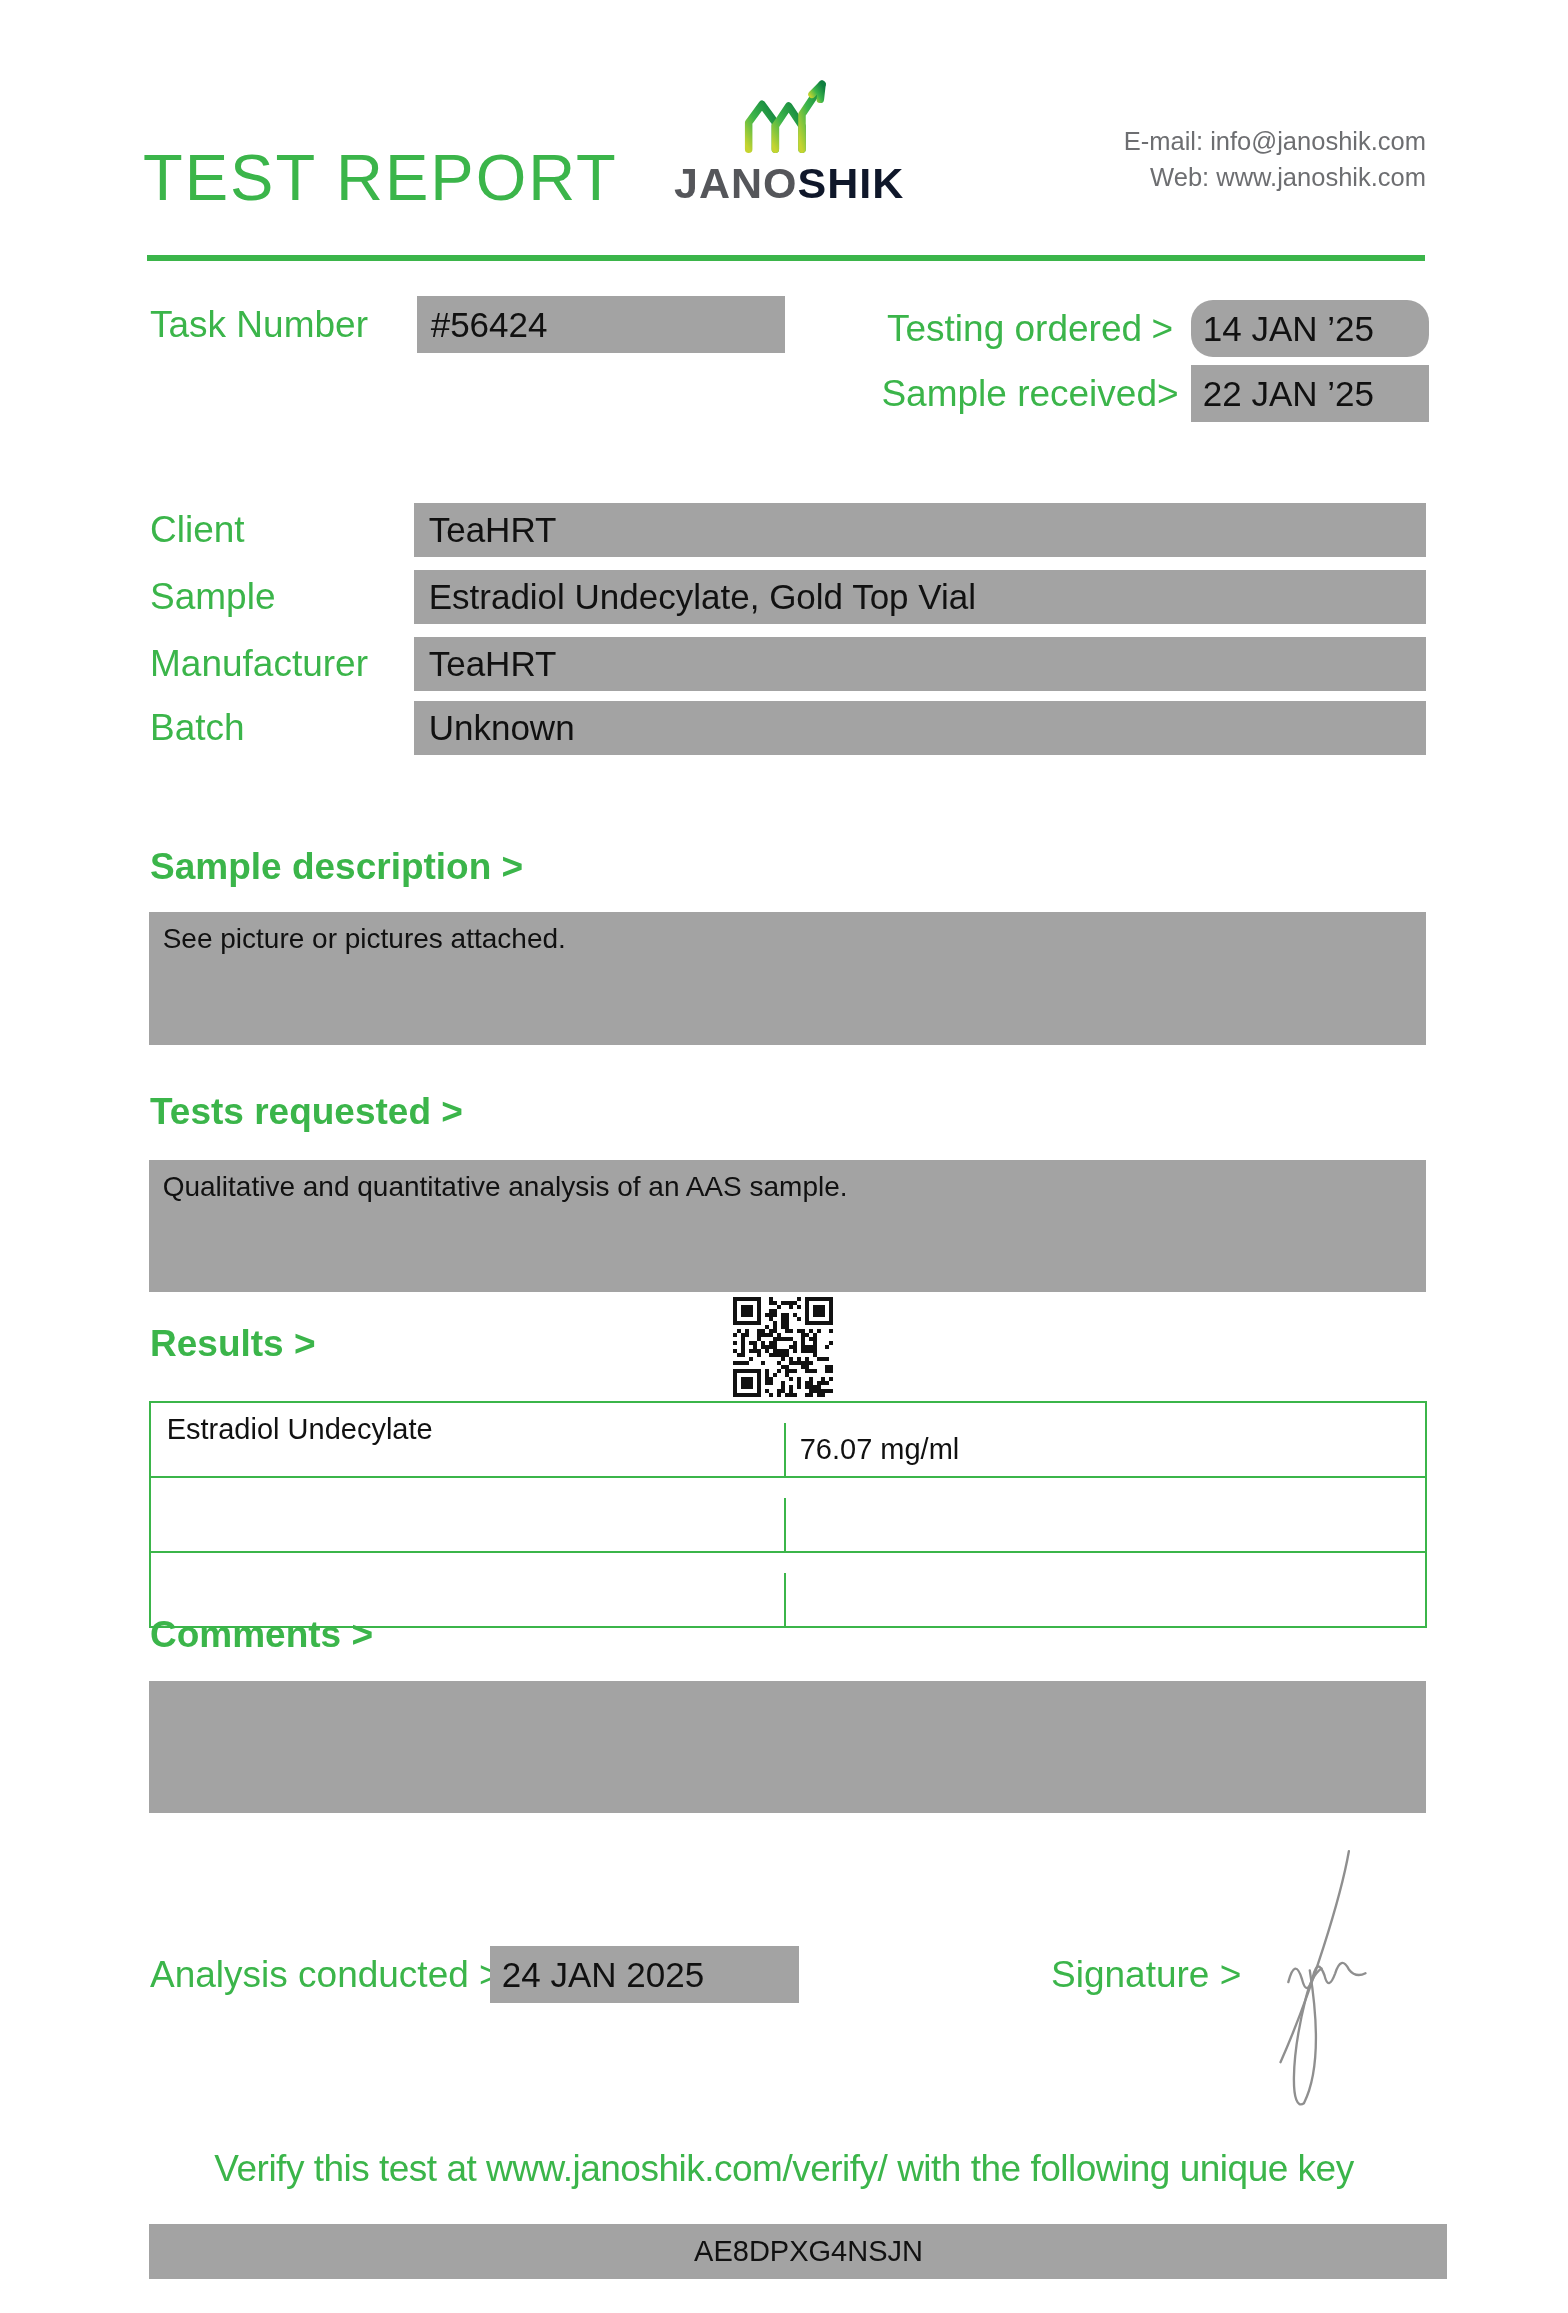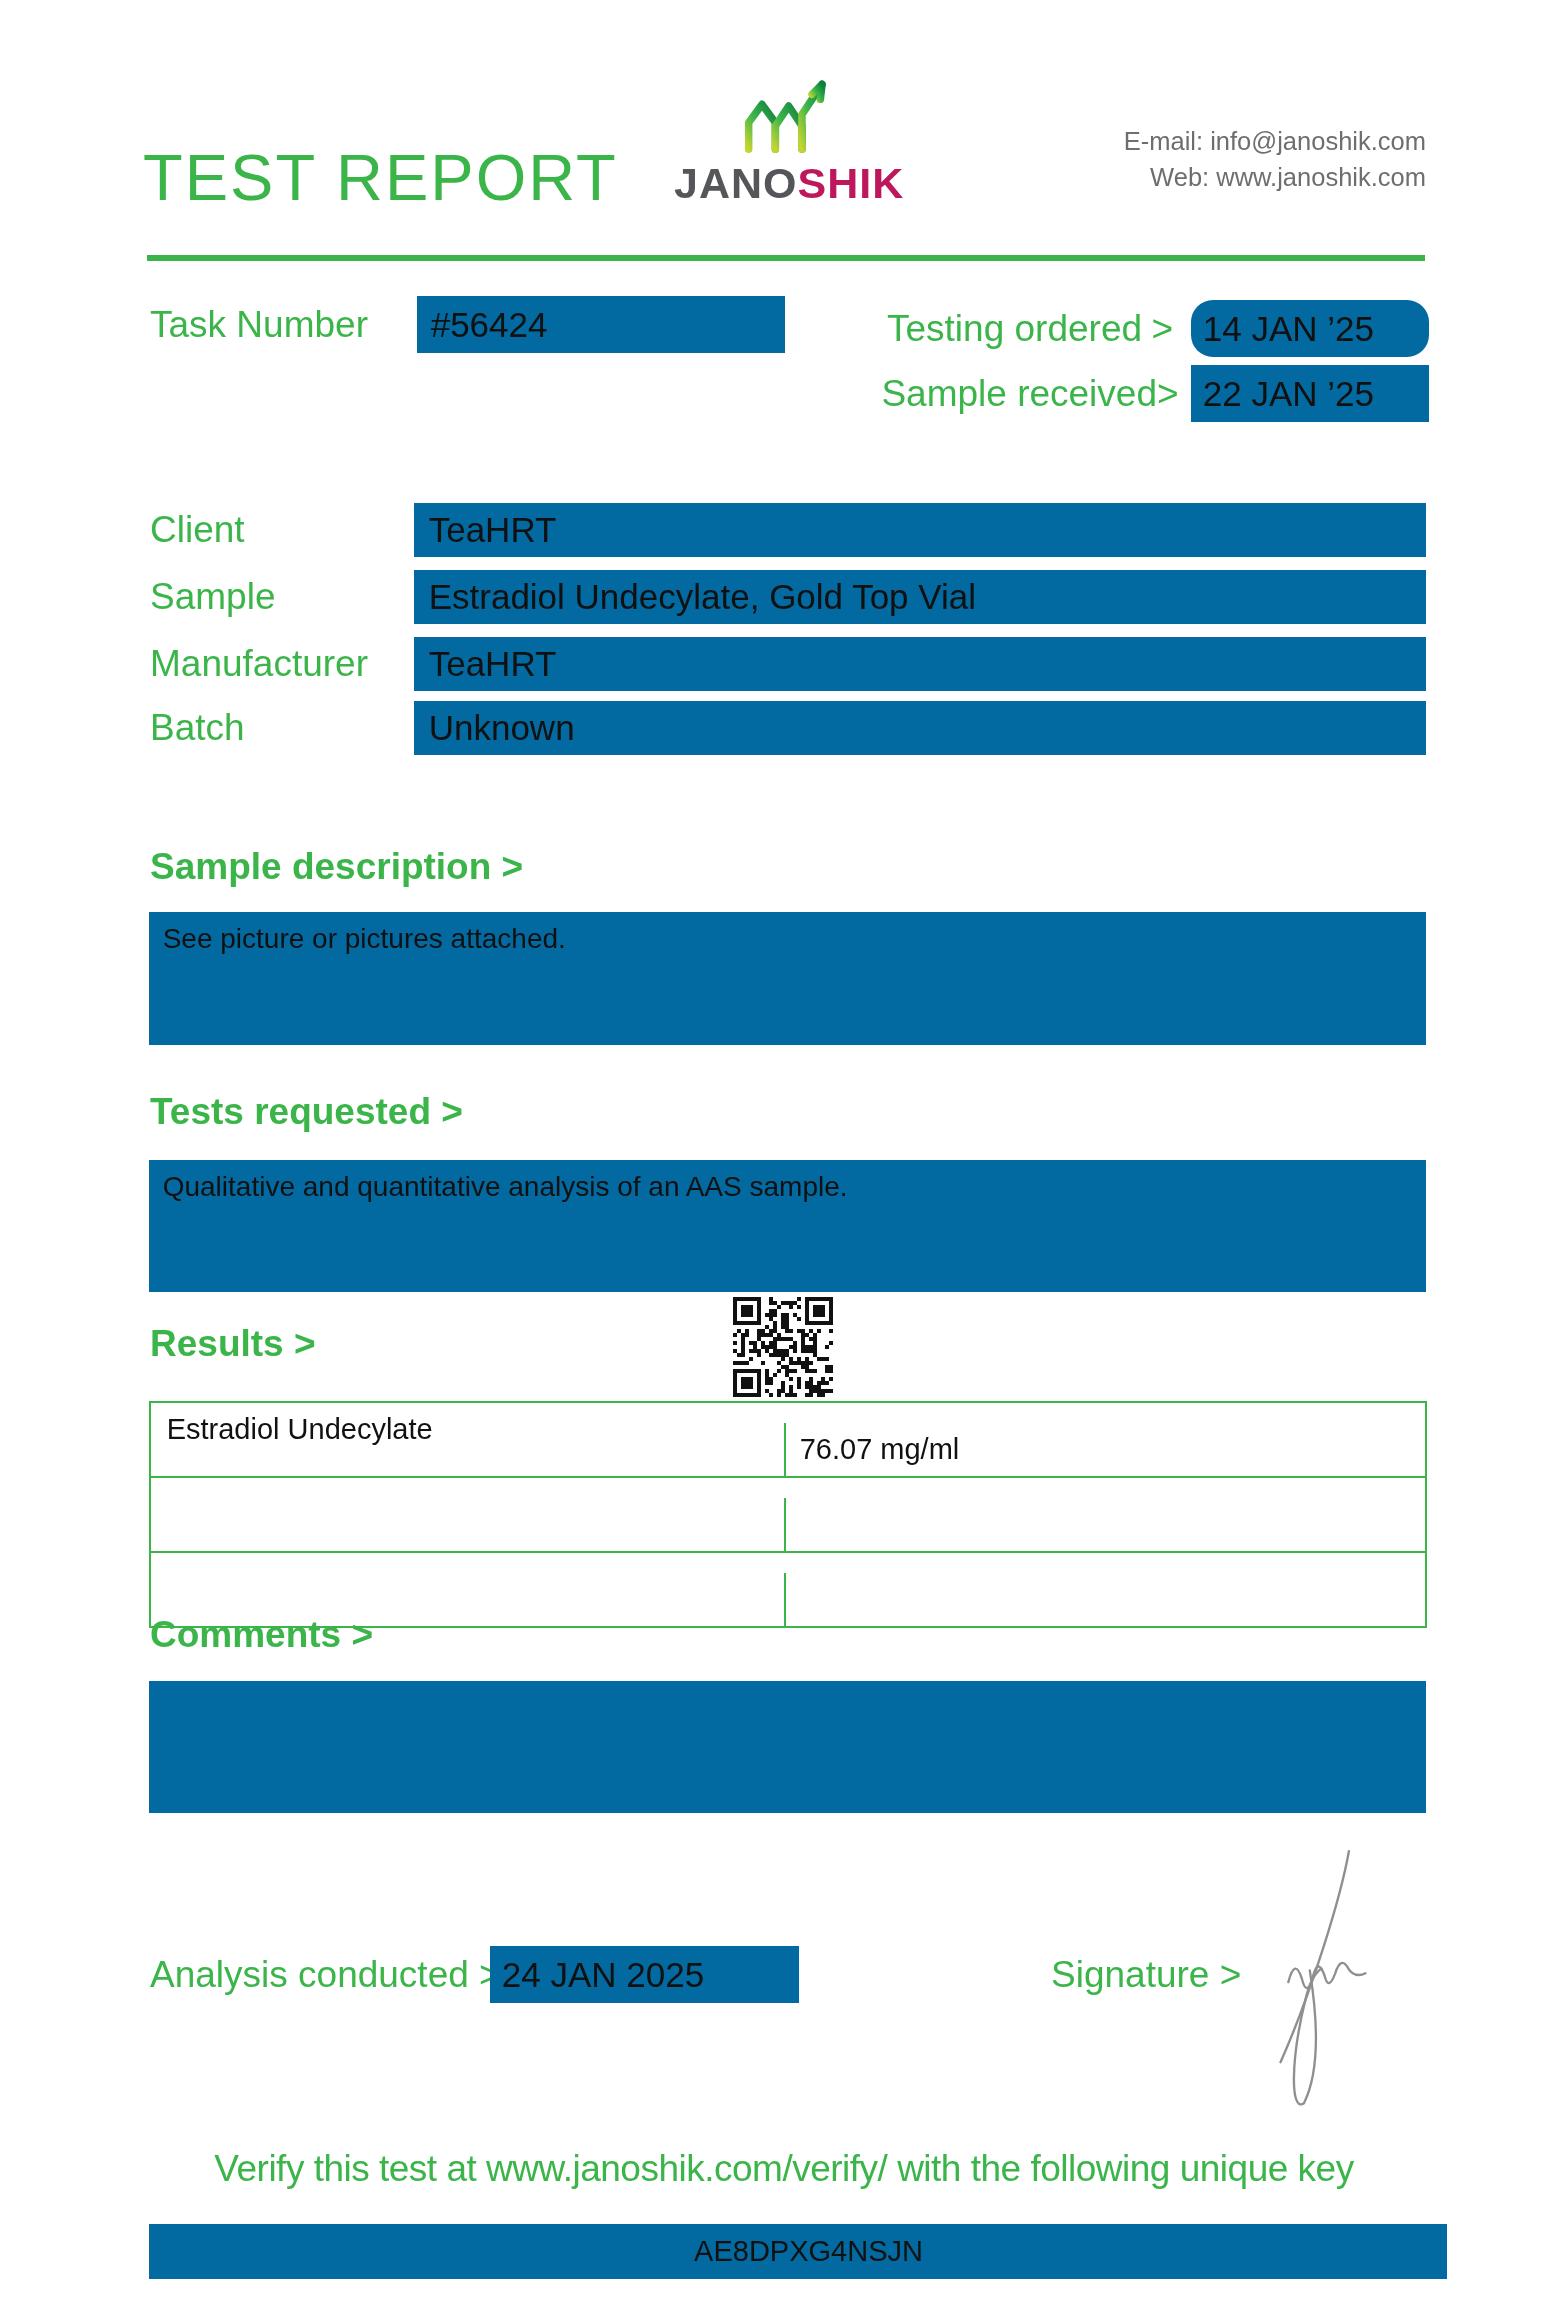--- a/index.html
+++ b/index.html
@@ -10,26 +10,26 @@
   .abs{position:absolute;}
   
   .report-title{
     left:143px;top:143px;font-size:65px;line-height:69px;letter-spacing:2px;
     color:#3bb54a;white-space:nowrap;
   }
   .logo{left:674px;top:76px;width:225px;text-align:center;}
   .logo-icon{display:block;margin:0 auto 5.9px auto;}
   .logo-text{font-size:43px;font-weight:bold;letter-spacing:1px;line-height:43px;white-space:nowrap;}
   .logo-text .jano{color:#55565a;}
-  .logo-text .shik{color:#be185d;margin-top:32px;}
+  .logo-text .shik{color:#0f172a;margin-top:32px;}
   .contact{right:142px;top:123px;text-align:right;color:#6d6e71;font-size:25.5px;line-height:36px;white-space:nowrap;}
   .divider{left:147px;top:255px;width:1278px;height:5.9px;background:#3bb54a;}
   
   .green-label{color:#3bb54a;font-size:37px;white-space:nowrap;}
-  .gray-box{background:#0369a1;}
+  .gray-box{background:#a3a3a3;}
   .value-text{font-size:35px;color:#111;white-space:nowrap;}
   
   .task-label{left:150px;top:296px;line-height:57px;}
   .task-box{left:417px;top:296px;width:368px;height:57px;line-height:57px;padding-left:13.7px;box-sizing:border-box;}
   .date-row-label{left:887px;width:286px;height:57px;line-height:57px;display:flex;justify-content:space-between;}
   .date-row-label.r1{top:300px;}
   .date-row-label.r2{top:365px;justify-content:center;}
   .date-box{left:1191px;width:238px;height:57px;line-height:57px;padding-left:11.8px;box-sizing:border-box;}
   .date-box.r1{top:300px;border-radius:22px;}
   .date-box.r2{top:365px;}

